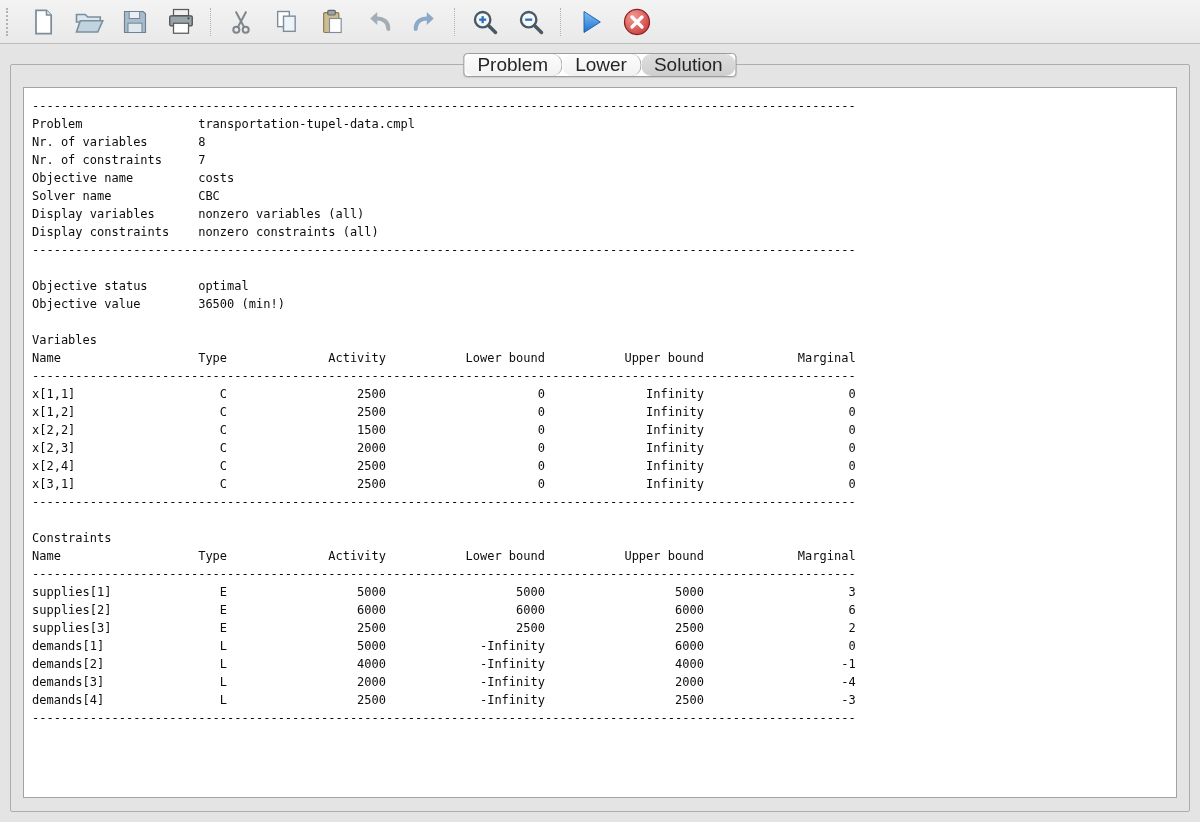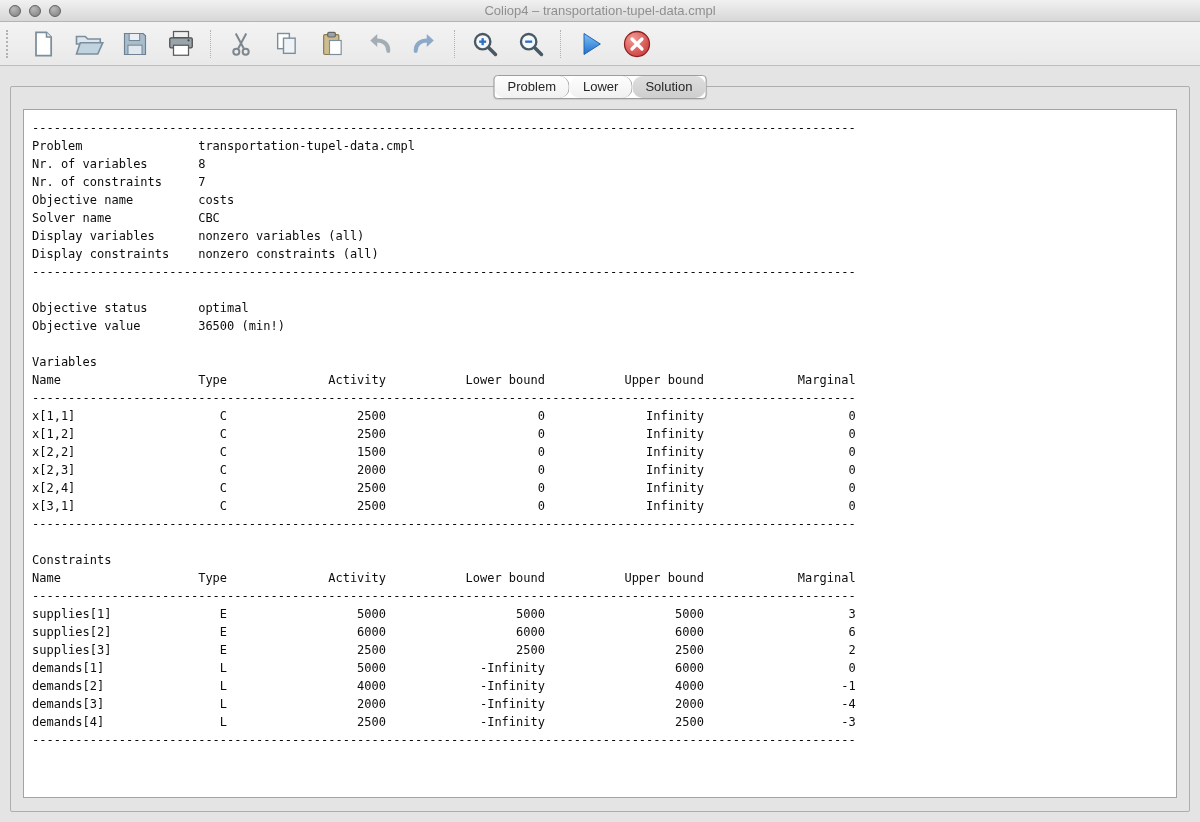--- a/index.html
+++ b/index.html
@@ -26,46 +26,38 @@
   .tb-btn { width:40px; height:38px; border:none; background:transparent;
             display:flex; align-items:center; justify-content:center; cursor:default; }
   .tb-btn svg { display:block; }
   .tb-sep { width:2px; height:28px; border-left:1px dotted #b2b2b2; margin:0 3px; }
 
   
   .main { flex:1; position:relative; background:#e4e4e4; }
   .tabs { position:absolute; top:9px; left:50%; transform:translateX(-50%);
           display:flex; z-index:2; border:1px solid #9d9d9d; border-radius:4px;
           overflow:hidden; background:#fff; box-shadow:0 1px 1px rgba(0,0,0,.10); }
-  .tab { height:22px; line-height:22px; padding:0 13px; font-size:13px; color:#262626;
+  .tab { height:22px; line-height:22px; padding:0 13px; font-size:19px; color:#262626;
          background:linear-gradient(#fdfdfd,#f1f1f1); border-right:1px solid #a6a6a6;border-radius:10px; }
   .tab:last-child { border-right:none; }
   .tab.active { background:linear-gradient(#dedede,#cecece); }
 
   .pane { position:absolute; left:10px; right:10px; top:20px; bottom:10px;
           border:1px solid #aeaeae; border-radius:2px; background:#e4e4e4; }
   .editor { position:absolute; left:12px; right:12px; top:22px; bottom:13px;
             background:#ffffff; border:1px solid #a3a3a3; overflow:auto; }
   .editor pre { font-family:"DejaVu Sans Mono","Liberation Mono",monospace;
                 font-size:12px; line-height:18px; color:#0c0c0c;
                 padding:9px 8px; white-space:pre; }
 </style>
 </head>
 <body>
 
 <div class="window">
 
-  <div class="titlebar">
-    <div class="traffic">
-      <span class="tl"></span>
-      <span class="tl"></span>
-      <span class="tl"></span>
-    </div>
-    <div class="title">Coliop4 – transportation-tupel-data.cmpl</div>
-  </div>
 
   <div class="toolbar">
     <div class="tb-handle"></div>
 
     <button class="tb-btn">
       <span>
           <svg viewBox="0 0 24 24" width="28" height="28">
             <path d="M6 2h9l4 4v16H6z" fill="#ffffff" stroke="#7c8e9c" stroke-width="1.5"></path>
             <path d="M15 2v4h4" fill="#e6edf2" stroke="#7c8e9c" stroke-width="1.3"></path>
           </svg>

